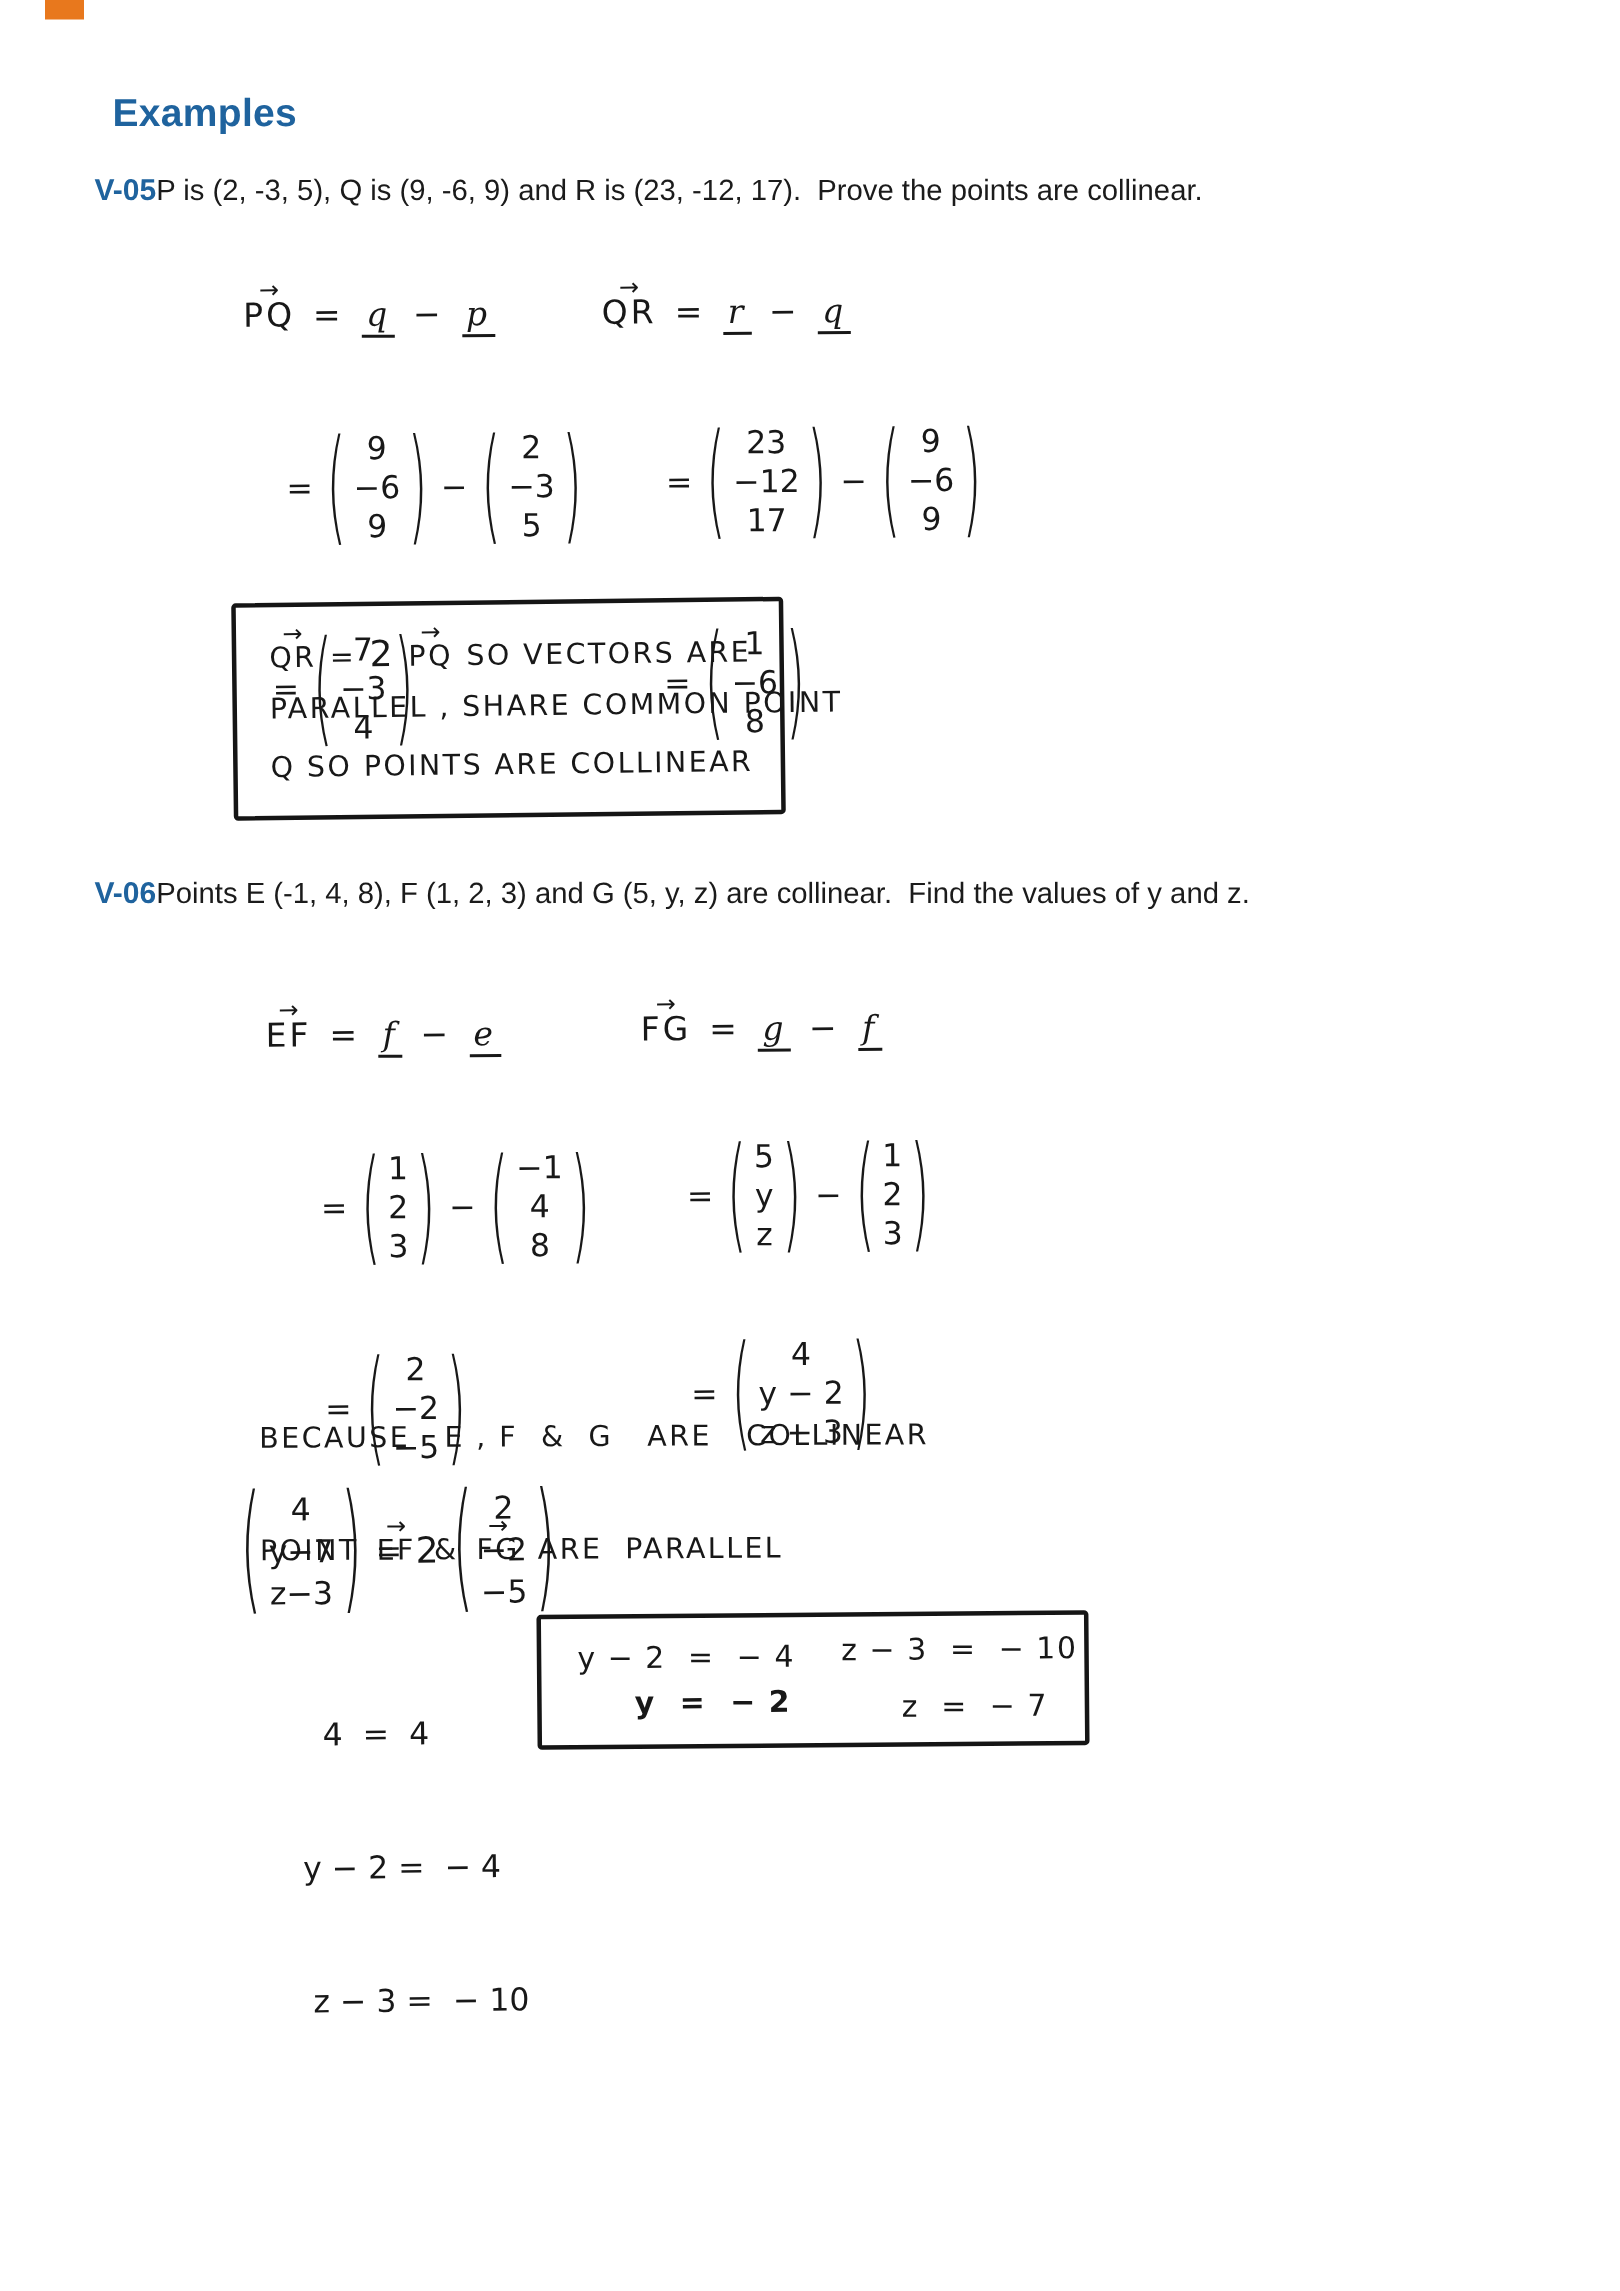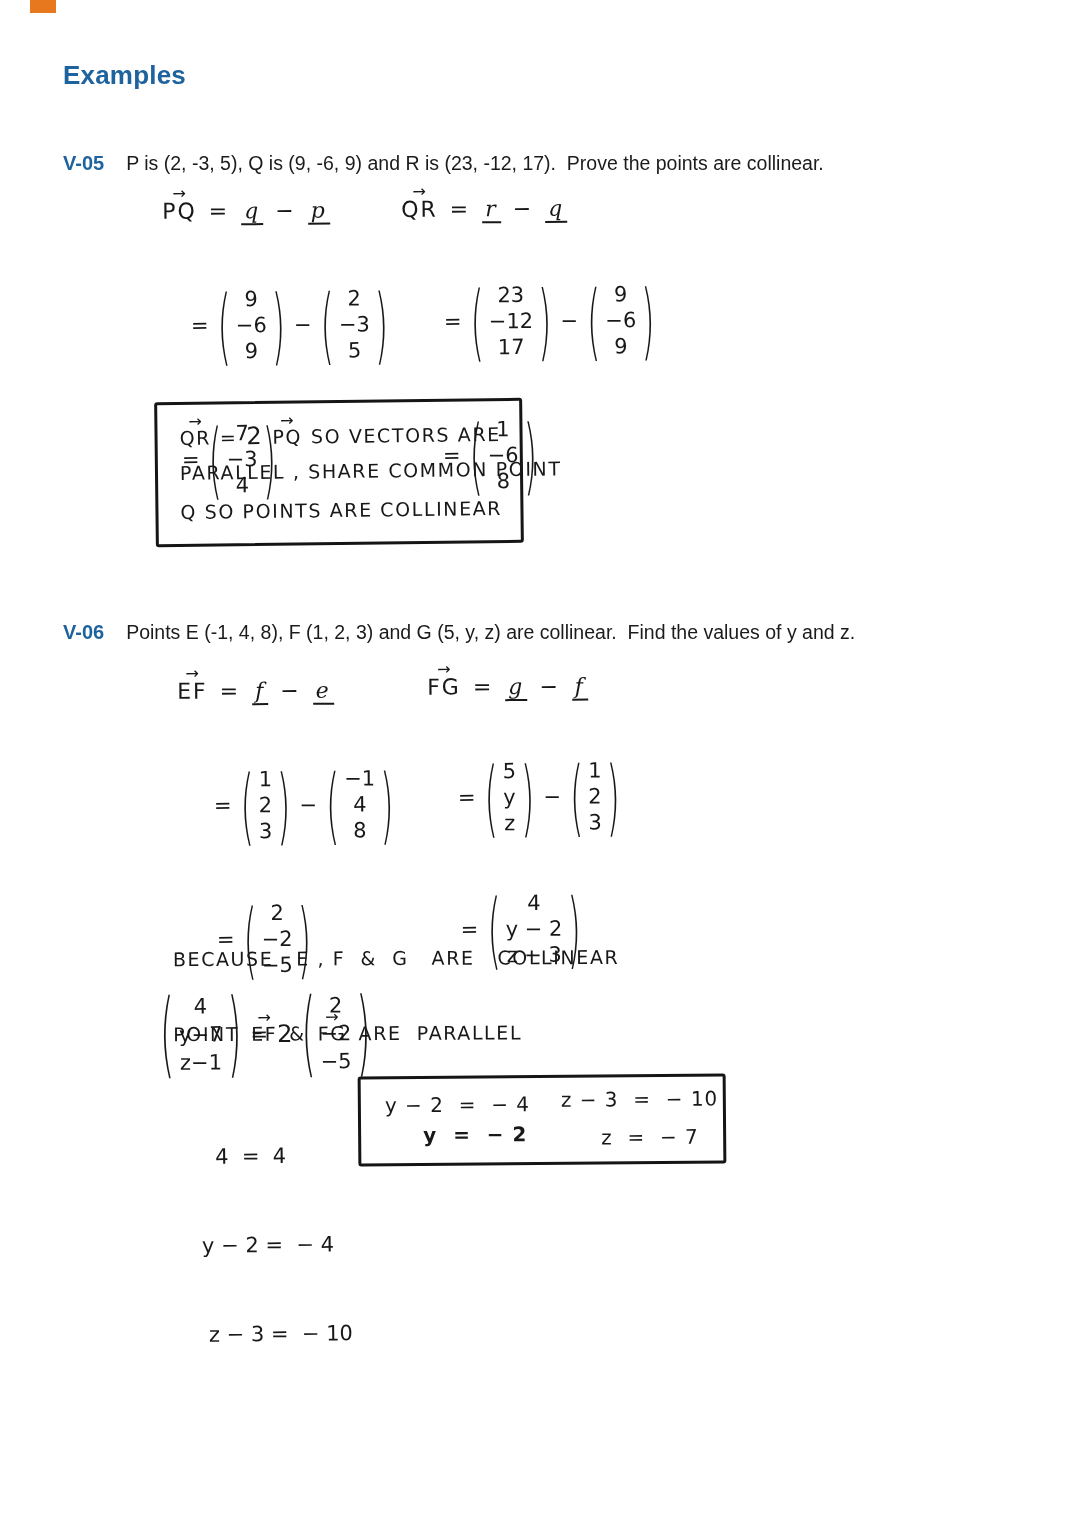--- a/index.html
+++ b/index.html
@@ -5,23 +5,23 @@
   * { margin:0; padding:0; box-sizing:border-box; }
   html, body { background:#ffffff; }
   body {
     width:1080px; height:1527px; position:relative; overflow:hidden;
     font-family:"Liberation Sans", sans-serif; color:#1c1c1c;
   }
   .abs { position:absolute; }
 
   
   .heading { font-size:26px; font-weight:600; color:#1f639e; letter-spacing:0.2px; }
-  .prob { display:flex; align-items:baseline; gap:22px; }
+  .prob { display:flex; align-items:baseline; }
   .plabel { font-size:20px; font-weight:700; color:#1f639e; }
-  .ptext  { font-size:19.5px; color:#1b1b1b; white-space:pre-wrap;margin-top:36px; }
+  .ptext  { font-size:19.5px; color:#1b1b1b; white-space:pre-wrap; }
 
   
   .hw { font-family:"DejaVu Sans", sans-serif; color:#181818; white-space:pre; }
   .wcol { transform:rotate(-0.4deg); }
   .hhead { font-size:22px; letter-spacing:2px; display:flex; align-items:baseline; gap:12px; height:34px; }
   .uv { font-style:italic; font-family:"DejaVu Serif", serif; border-bottom:2px solid #181818; padding:0 3px 1px; line-height:1; }
   .ovr { position:relative; display:inline-block; }
   .ovr .aw { position:absolute; top:-15px; left:50%; transform:translateX(-50%); font-size:16px; letter-spacing:0; }
   .hrow { display:flex; align-items:center; gap:9px; font-size:21px; }
   .cvec { display:inline-flex; align-items:center; }
@@ -45,21 +45,21 @@
 
   .ans { font-size:20px; letter-spacing:1px; }
 
   .corner-mark { background:#e8781d; }
 </style>
 </head>
 <body>
 
 <div class="abs corner-mark" style="left:30px; top:0; width:26px; height:13px;"></div>
 
-<div class="abs heading" style="left:63px; top:60px;">Examples</div>
+<div class="abs heading" style="left:75px; top:60px;">Examples</div>
 
 <div class="abs prob" style="left:63px; top:116px;">
   <span class="plabel">V-05</span>
   <span class="ptext">P is (2, -3, 5), Q is (9, -6, 9) and R is (23, -12, 17).  Prove the points are collinear.</span>
 </div>
 
 <div class="abs hw wcol" style="left:163px; top:160px;">
   <div class="hhead">
     <span class="ovr"><span class="aw">→</span><span>PQ</span></span>
     <span>=</span>
@@ -161,21 +161,21 @@
   <div class="bl2">
     <span>POINT</span>
     <span class="ovr"><span class="aw">→</span><span>EF</span></span>
     <span>&amp;</span>
     <span class="ovr"><span class="aw">→</span><span>FG</span></span>
     <span>ARE  PARALLEL</span>
   </div>
 </div>
 
 <div class="abs hw hrow big" style="left:160px; top:992px; transform:rotate(-0.5deg);">
-  <span class="cvec"><span class="par">(</span><span class="col"><span>4</span><span>y−7</span><span>z−1</span></span><span class="par">)</span></span>
+  <span class="cvec"><span class="par">(</span><span class="col"><span>4</span><span>y−7</span><span>z−3</span></span><span class="par">)</span></span>
   <span>=</span>
   <span class="k2">2</span>
   <span class="cvec"><span class="par">(</span><span class="col"><span>2</span><span>−2</span><span>−5</span></span><span class="par">)</span></span>
 </div>
 
 <div class="abs hw steps" style="left:202px; top:1096px; transform:rotate(-0.6deg);">
   <div style="margin-left:14px;">4  =  4</div>
   <div>y − 2 =  − 4</div>
   <div style="margin-left:6px;">z − 3 =  − 10</div>
 </div>

